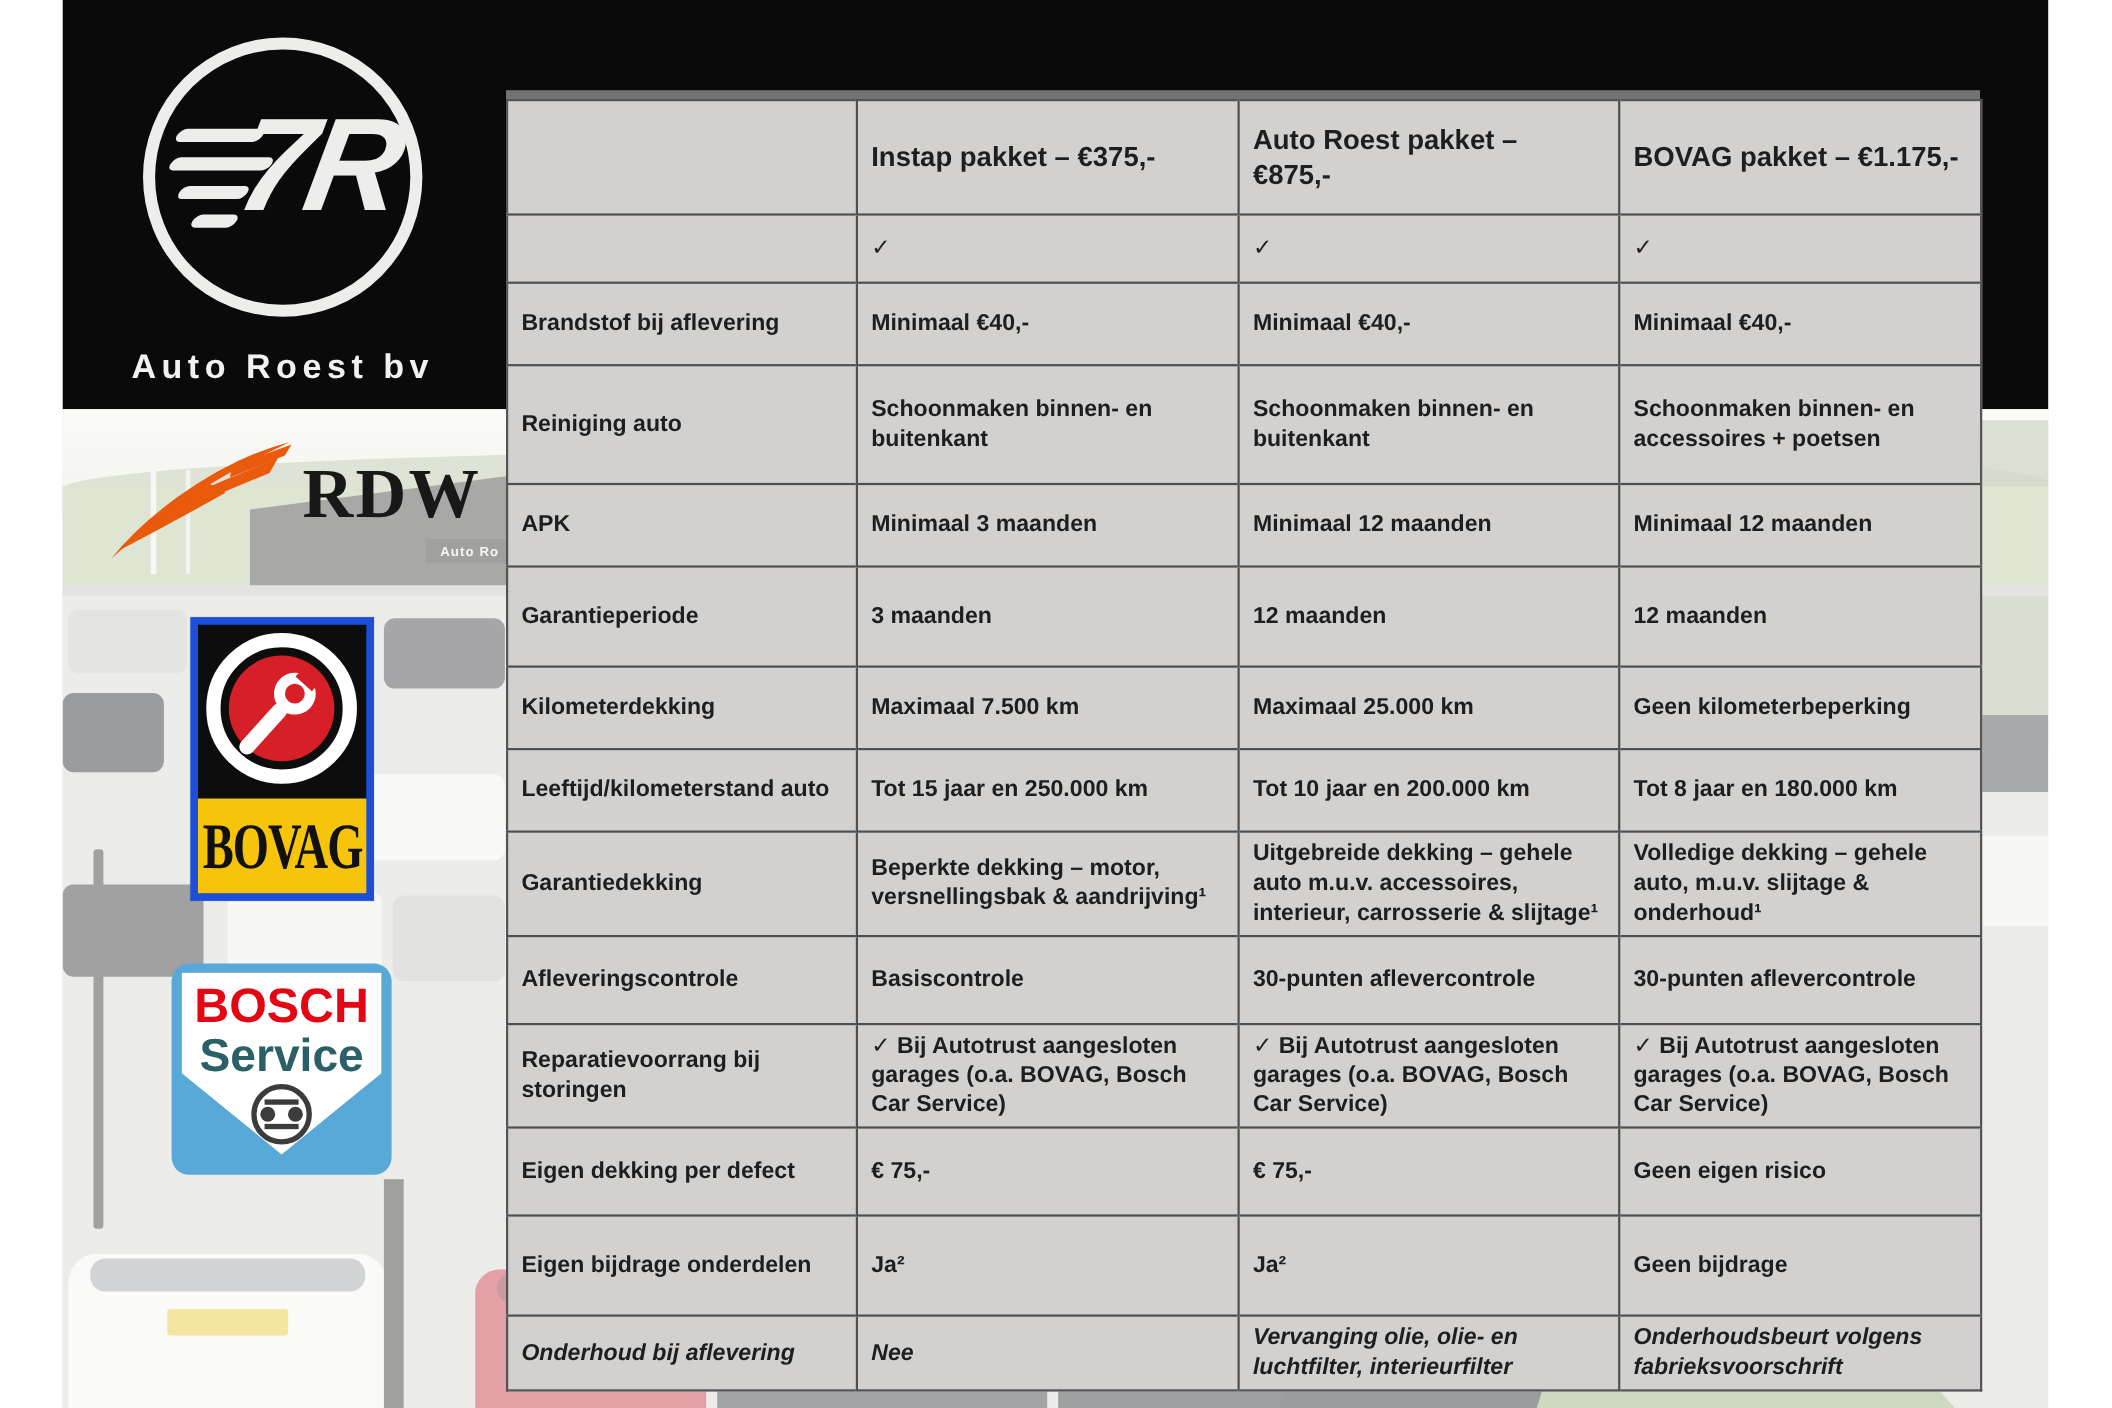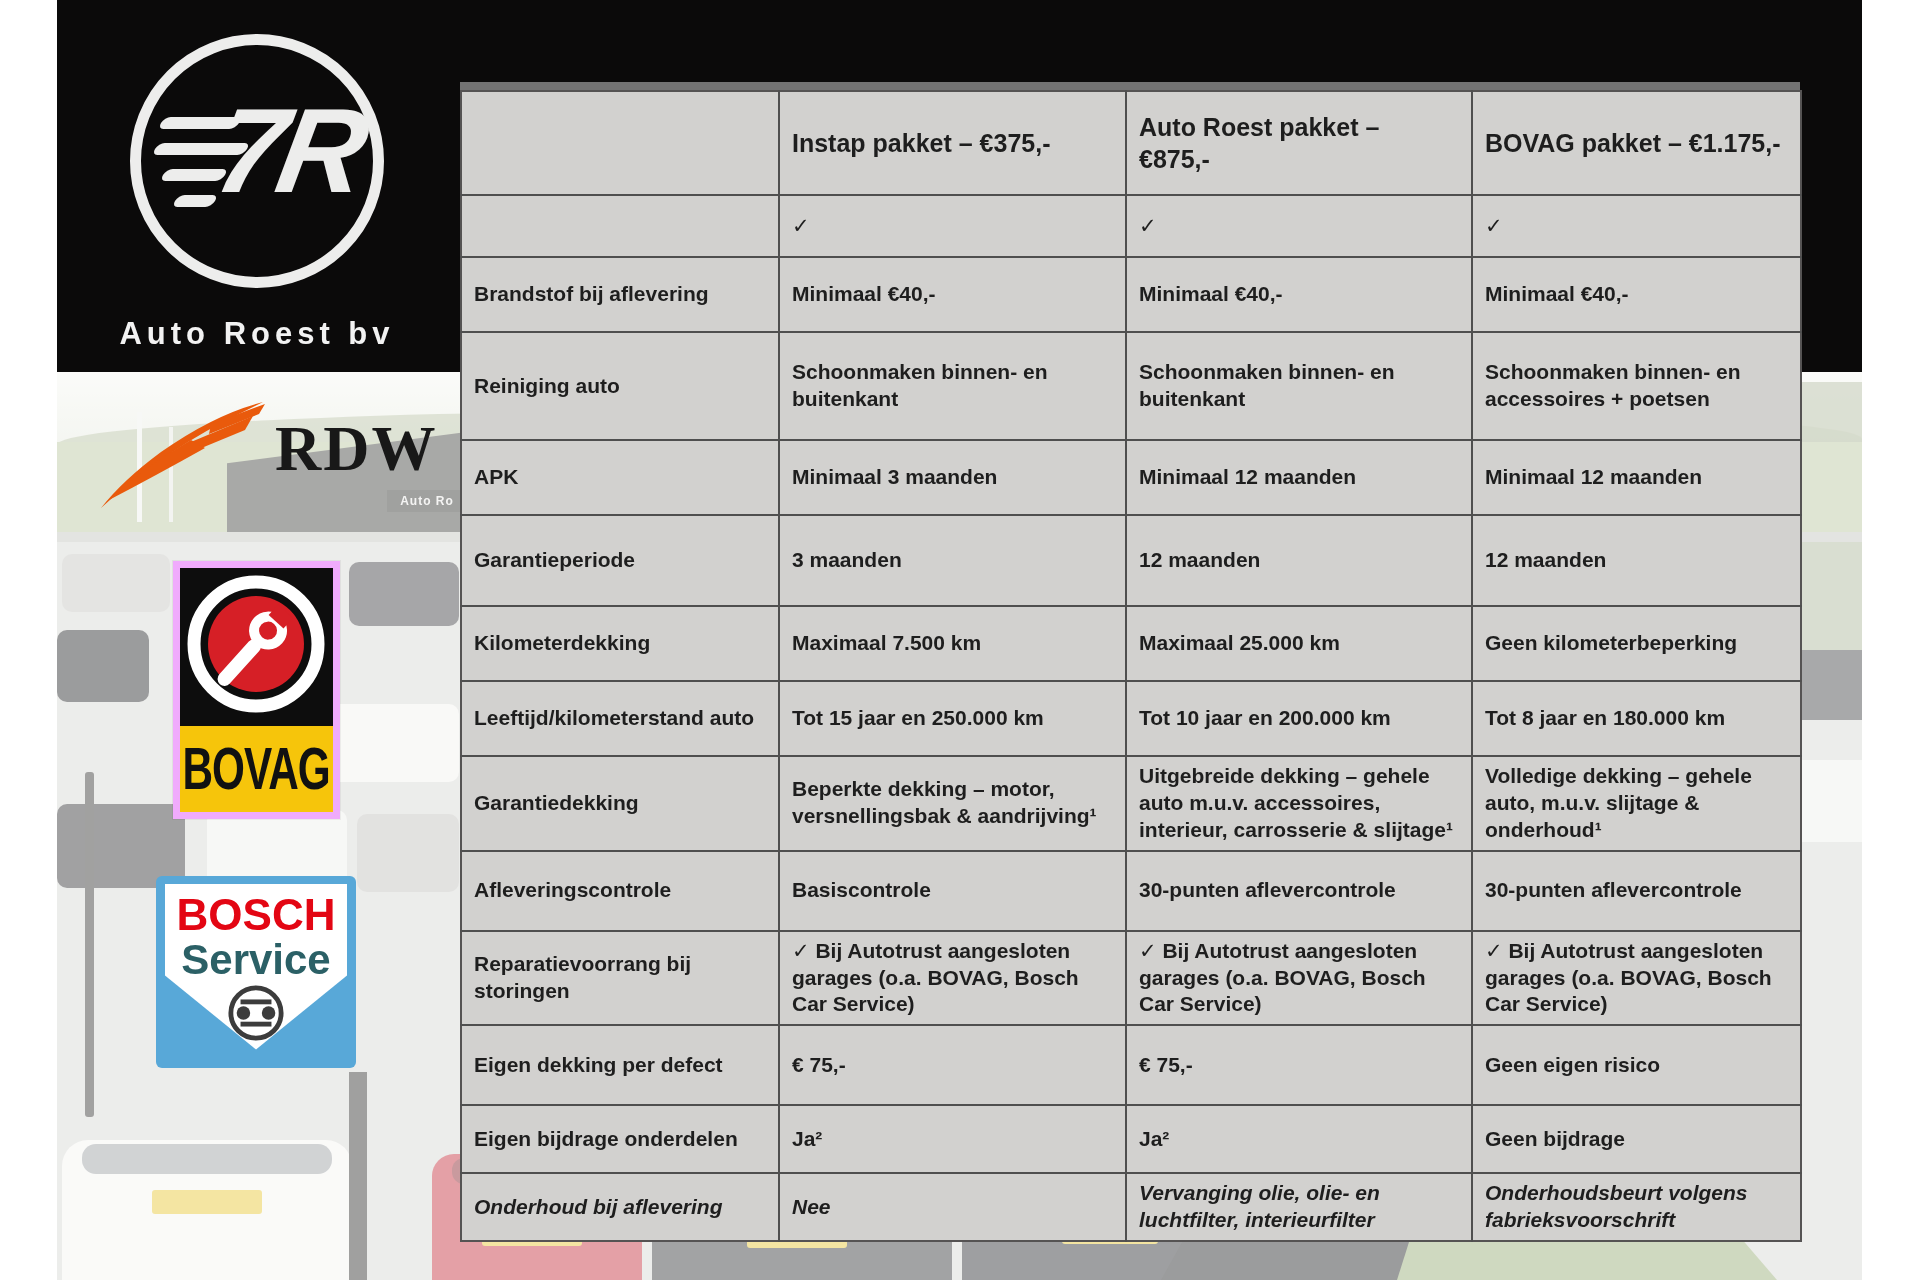--- a/index.html
+++ b/index.html
@@ -63,28 +63,28 @@
   .mono-text{position:absolute;left:78px;top:36px;font-size:120px;font-weight:bold;font-style:italic;
     color:#ededec;transform:skewX(-10deg);letter-spacing:-6px;}
   .brand-wordmark{position:absolute;left:30px;top:316px;width:340px;text-align:center;
     color:#f2f2f2;font-size:31px;font-weight:bold;letter-spacing:5px;white-space:nowrap;}
   
   .rdw{position:absolute;left:95px;top:396px;width:320px;height:130px;z-index:3;}
   .rdw-swoosh{position:absolute;left:0;top:0;width:185px;height:120px;}
   .rdw-text{position:absolute;left:180px;top:16px;font-family:"Liberation Serif","DejaVu Serif",serif;
     font-size:64px;font-weight:bold;color:#181818;letter-spacing:2px;}
   
-  .bovag{position:absolute;left:173px;top:561px;width:167px;height:258px;background:#f0abfc;z-index:3;
-    box-shadow:0 0 0 1px rgba(0,0,0,.05);}
+  .bovag{position:absolute;left:173px;top:561px;width:167px;height:258px;background:#1d4ed8;z-index:3;
+    box-shadow:0 0 0 1px rgba(0,0,0,.05);font-family:Liberation Serif, serif;}
   .bovag-top{position:absolute;left:7px;top:7px;width:153px;height:158px;background:#0d0d0d;}
   .bovag-bottom{position:absolute;left:7px;top:165px;width:153px;height:86px;background:#f6c50b;
     display:flex;align-items:center;justify-content:center;}
   .bovag-word{font-size:46px;font-weight:bold;color:#111;transform:scale(.92,1.28);letter-spacing:-1px;}
   
-  .bosch{position:absolute;left:156px;top:876px;width:200px;height:192px;background:#58a8d8;border-radius:6px;z-index:3;}
+  .bosch{position:absolute;left:156px;top:876px;width:200px;height:192px;background:#58a8d8;border-radius:16px;z-index:3;}
   .bosch-shield{position:absolute;left:9px;top:8px;width:182px;height:176px;background:#ffffff;
     clip-path:polygon(0 0,100% 0,100% 52%,50% 94%,0 52%);}
   .bosch-word{position:absolute;left:0;top:14px;width:100%;text-align:center;
     color:#e30613;font-size:44px;font-weight:bold;letter-spacing:0px;}
   .bosch-service{position:absolute;left:0;top:60px;width:100%;text-align:center;
     color:#2b6066;font-size:42px;font-weight:bold;}
   .bosch-armature{position:absolute;left:71px;top:108px;width:58px;height:58px;}
   
   .table-wrap{position:absolute;left:460px;top:82px;width:1340px;z-index:5;
     border-top:8px solid #737373;}
@@ -271,21 +271,21 @@
           <td>✓ Bij Autotrust aangesloten garages (o.a. BOVAG, Bosch Car Service)</td>
           <td>✓ Bij Autotrust aangesloten garages (o.a. BOVAG, Bosch Car Service)</td>
           <td>✓ Bij Autotrust aangesloten garages (o.a. BOVAG, Bosch Car Service)</td>
         </tr>
         <tr style="height: 80px;">
           <td>Eigen dekking per defect</td>
           <td>€ 75,-</td>
           <td>€ 75,-</td>
           <td>Geen eigen risico</td>
         </tr>
-        <tr style="height: 68px;">
+        <tr style="height: 91px;">
           <td>Eigen bijdrage onderdelen</td>
           <td>Ja²</td>
           <td>Ja²</td>
           <td>Geen bijdrage</td>
         </tr>
         <tr style="height: 68px; font-style: italic;">
           <td>Onderhoud bij aflevering</td>
           <td>Nee</td>
           <td>Vervanging olie, olie- en luchtfilter, interieurfilter</td>
           <td>Onderhoudsbeurt volgens fabrieksvoorschrift</td>

